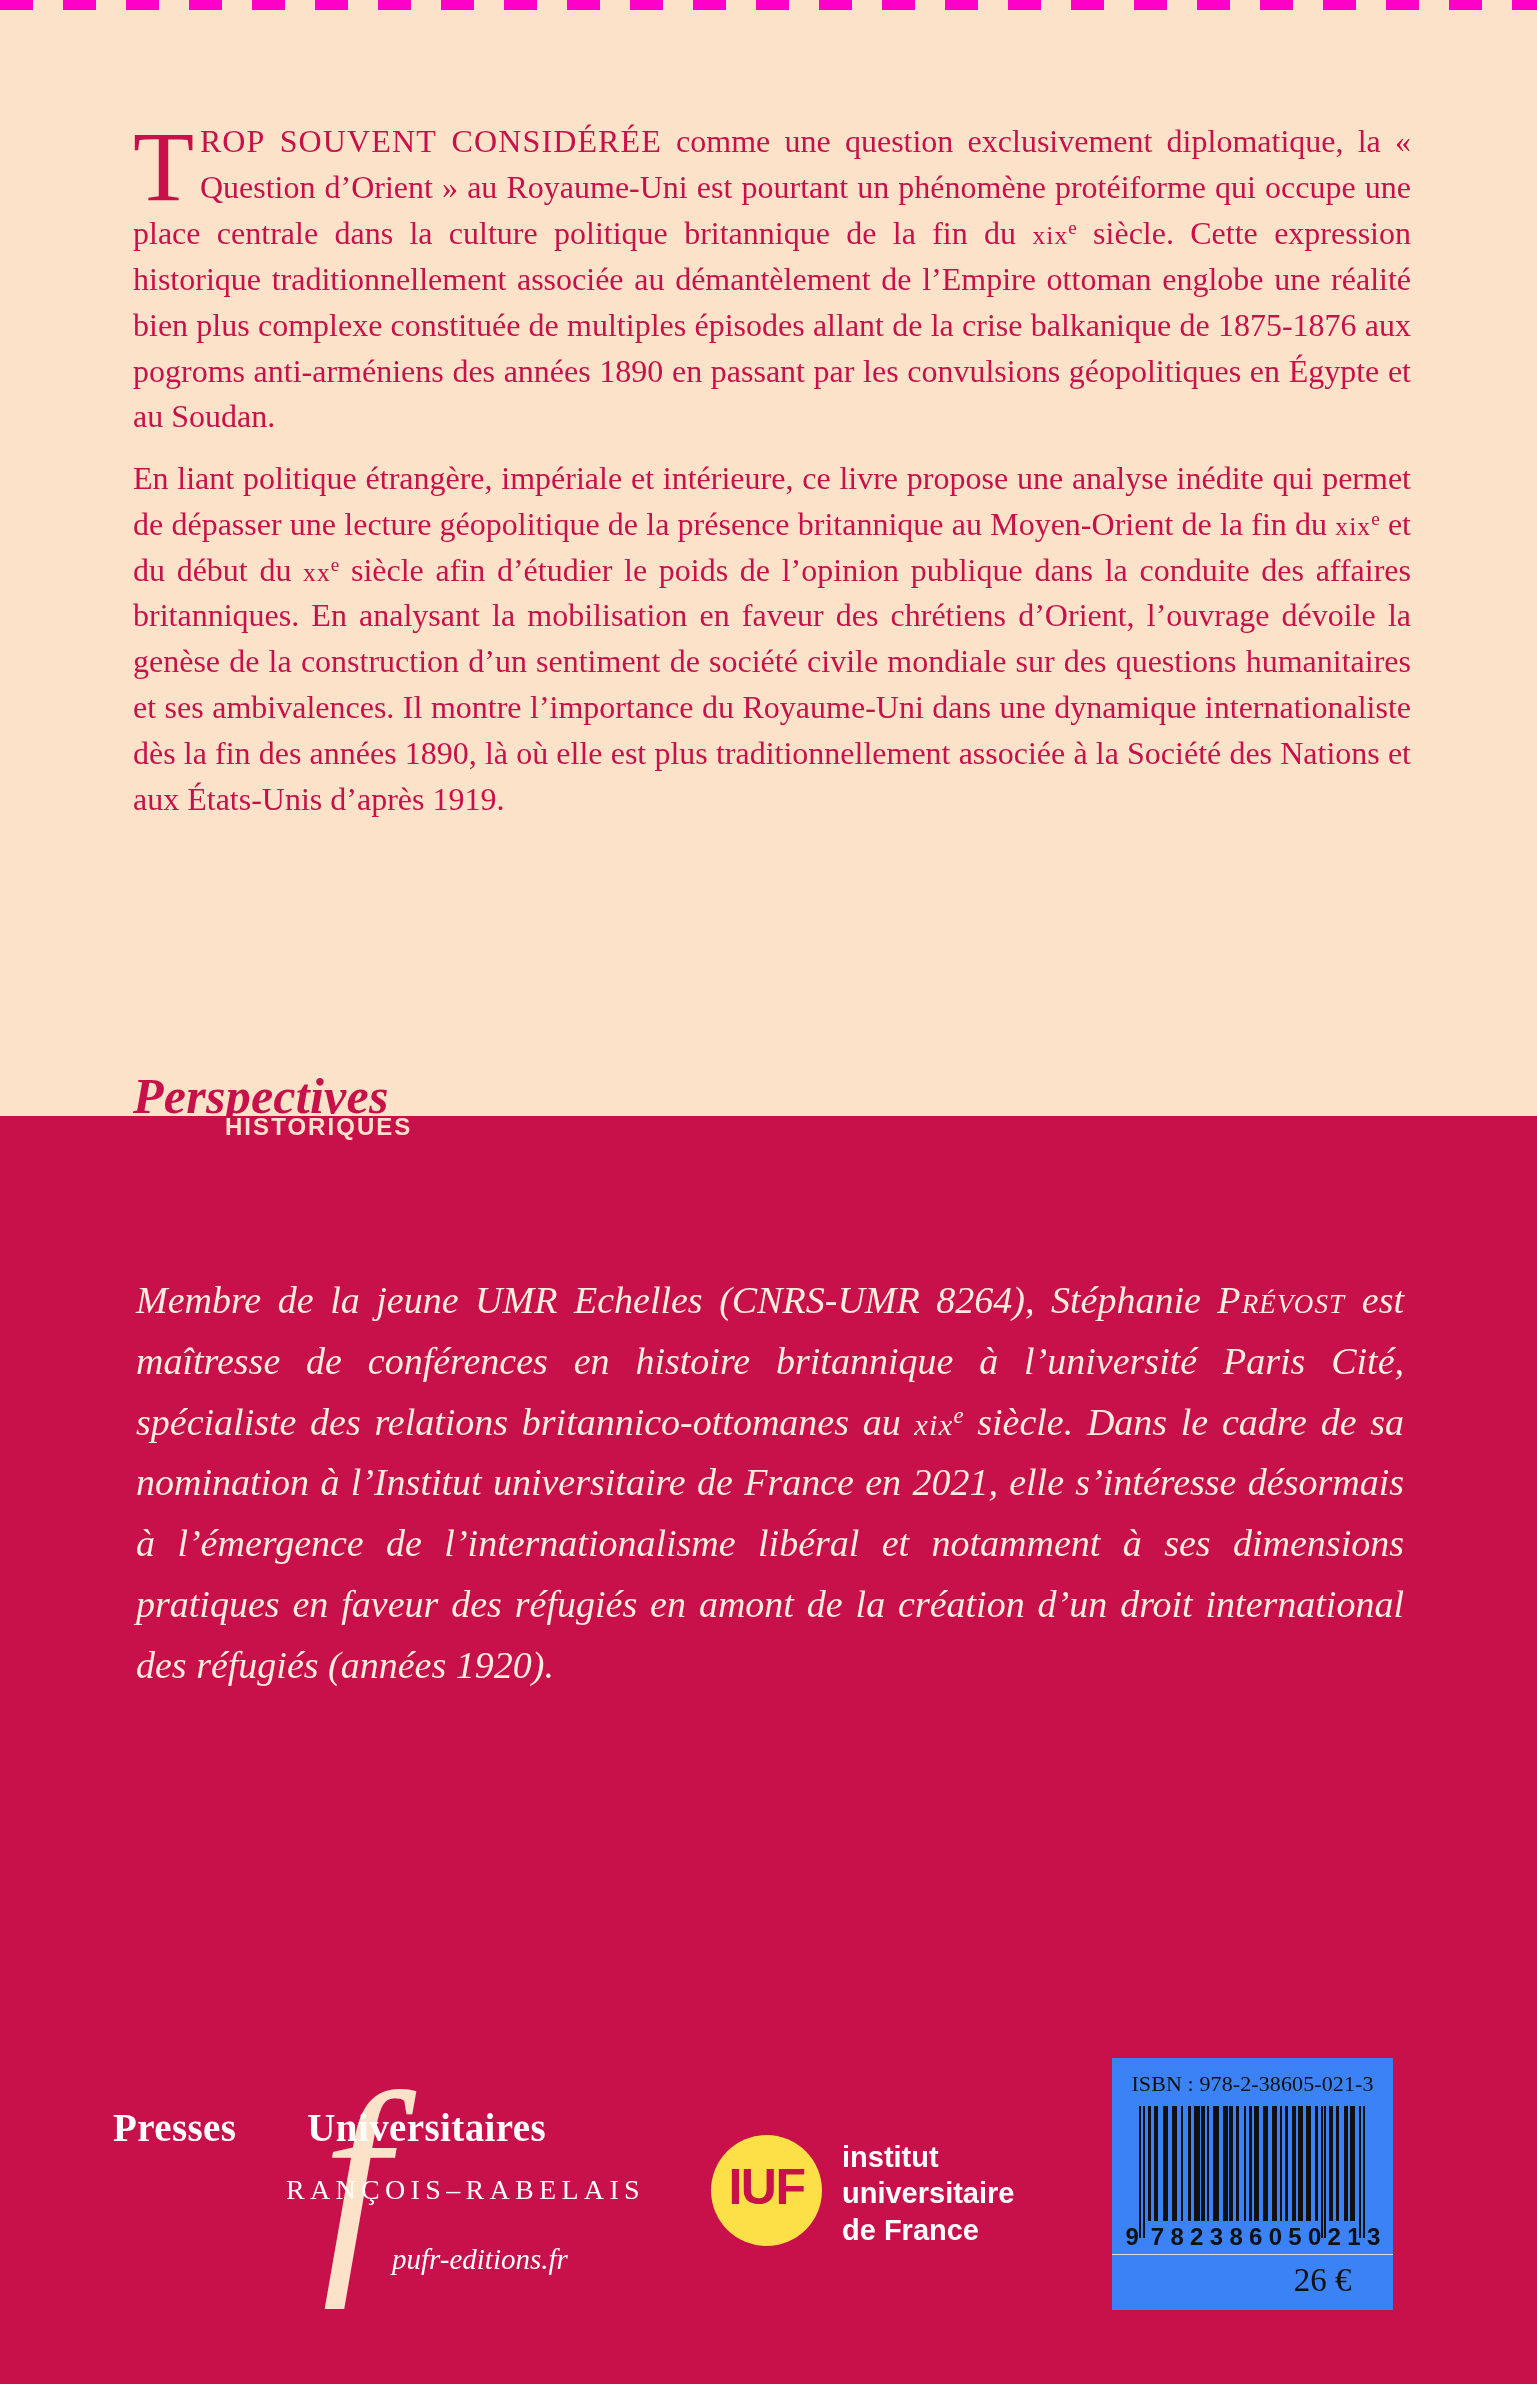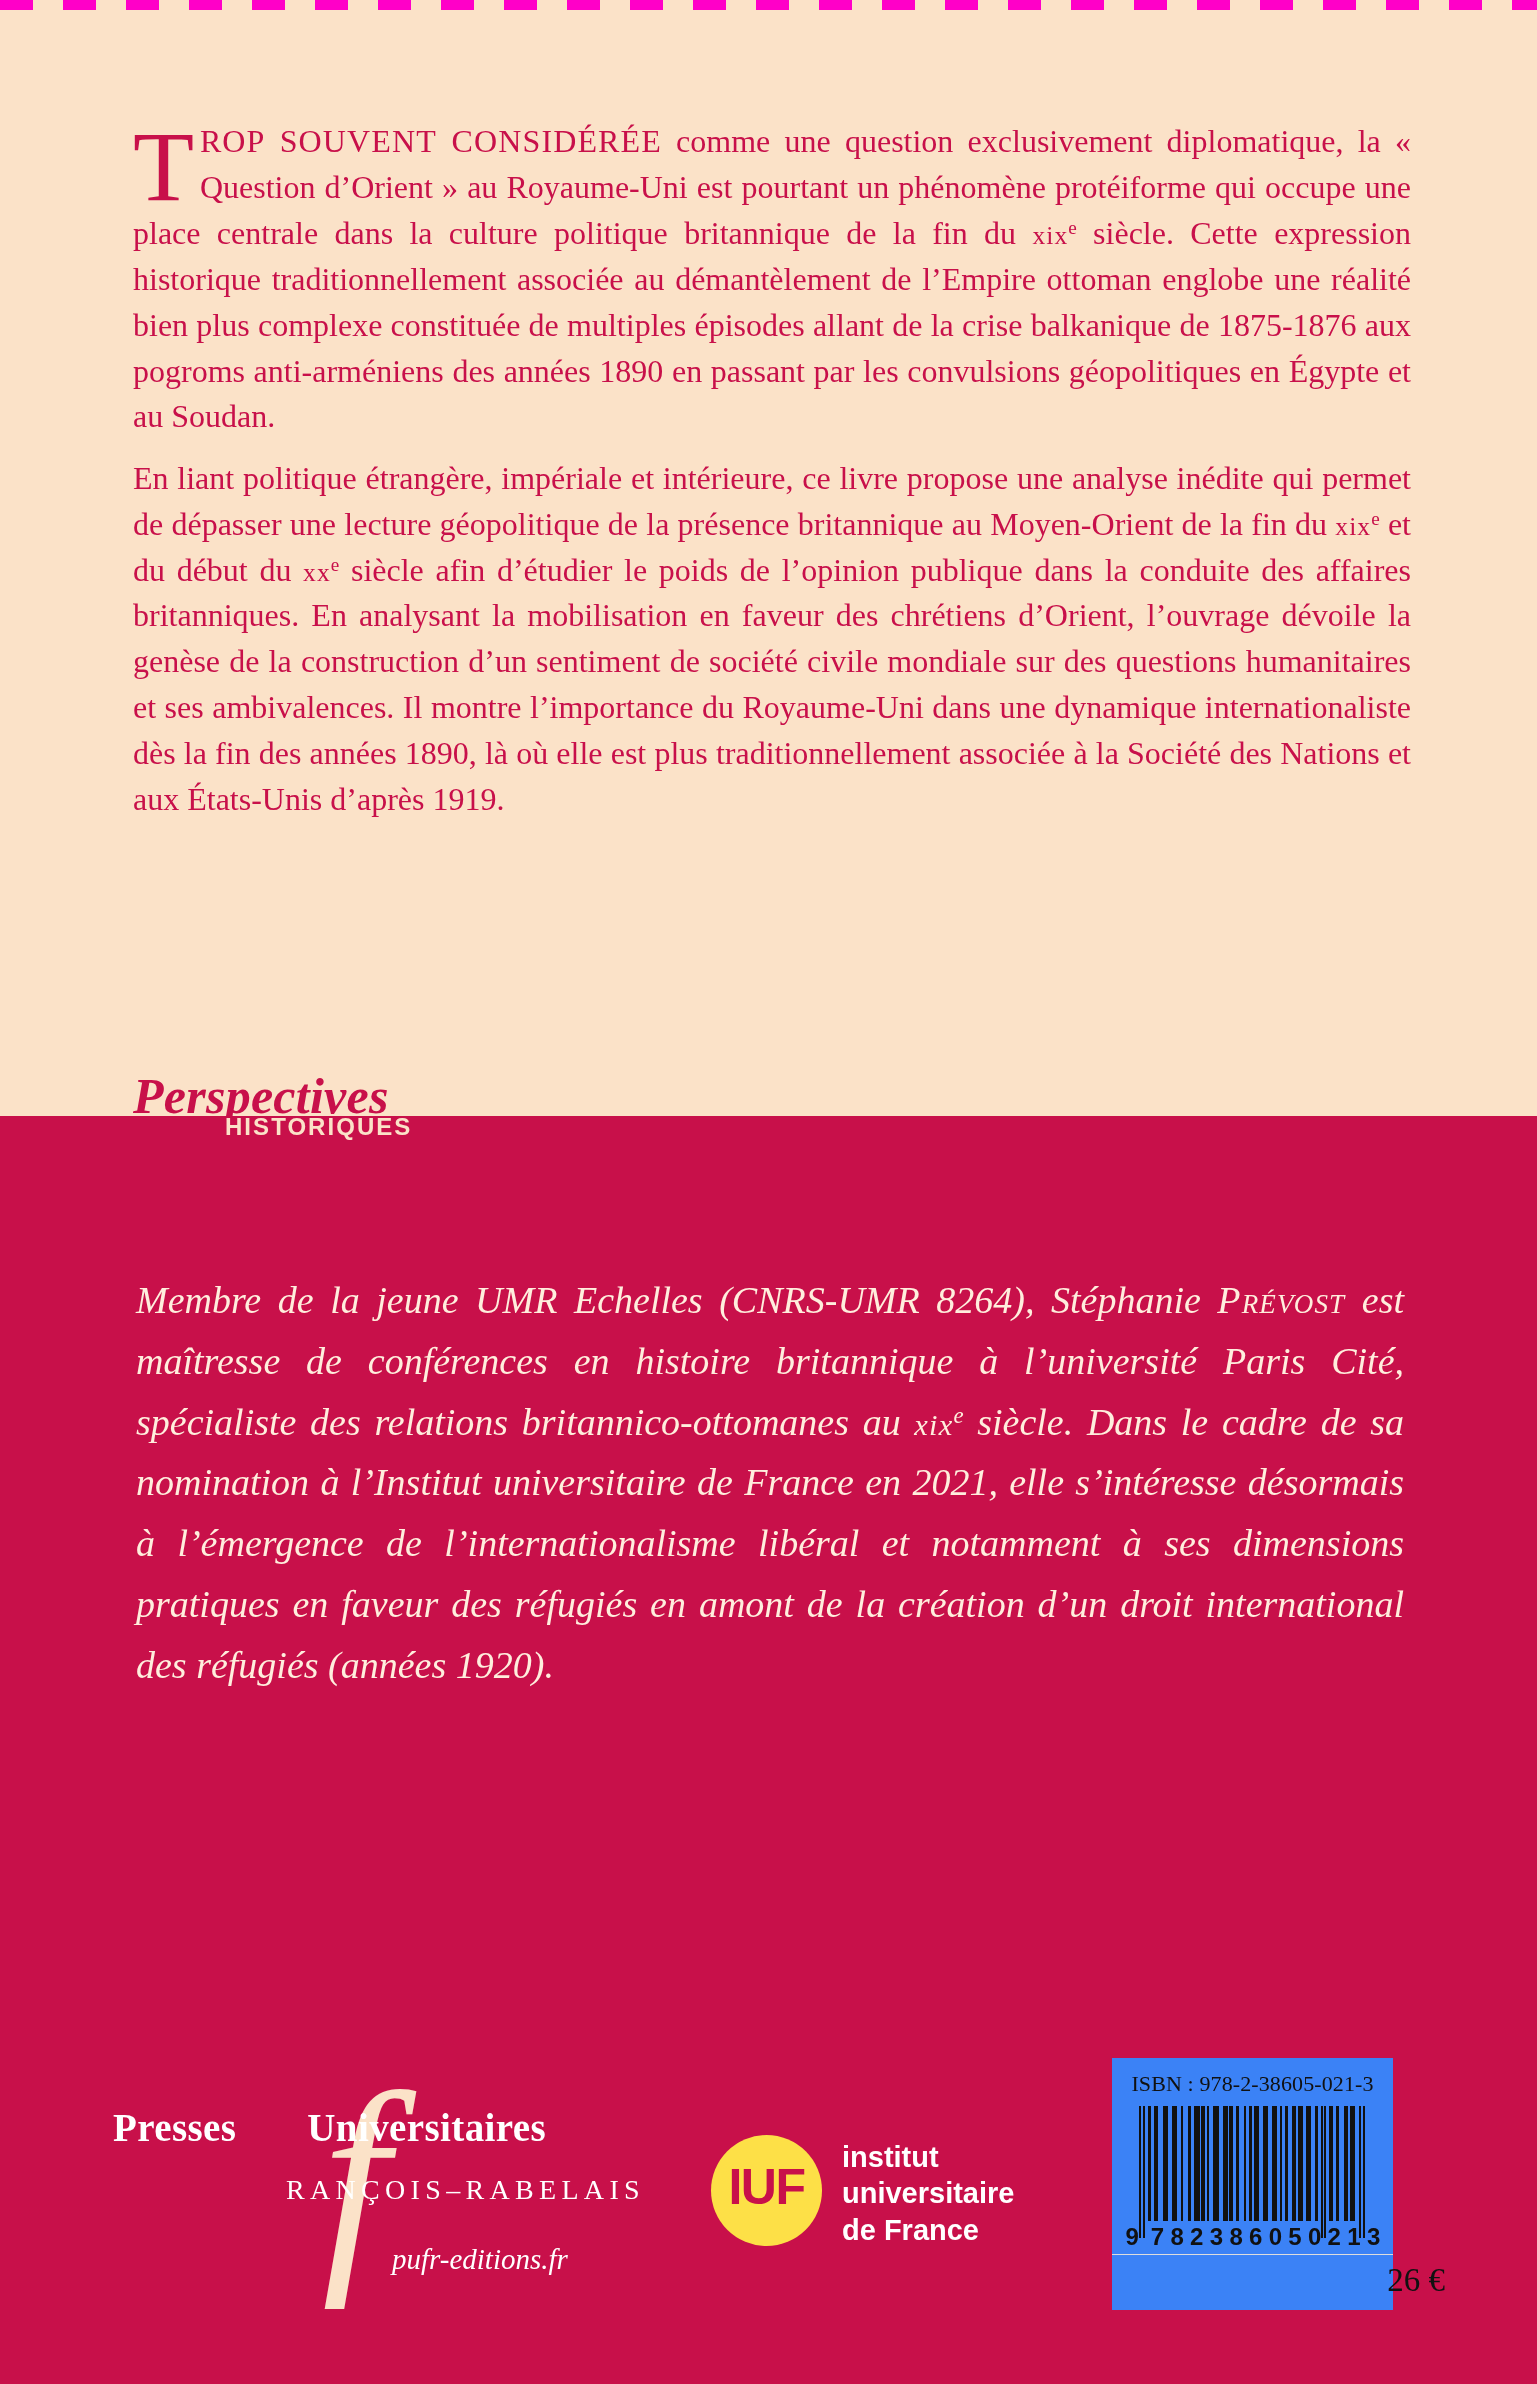--- a/index.html
+++ b/index.html
@@ -277,24 +277,25 @@
     position: absolute;
     left: 0; top: 196px;
     width: 281px;
     height: 1px;
     background: #dddddd;
   }
   .isbn-block .price {
     position: absolute;
     left: 0; top: 204px;
     width: 333px;
-    text-align: right;
+    text-align: center;
     font-family: "Liberation Serif", "DejaVu Serif", serif;
     font-size: 33px;
     color: #111111;
+    padding-left: 44px;
   }
 </style>
 </head>
 <body>
 
 <div id="cover">
 
   <div class="crop-marks"></div>
 
   <div class="cream-panel"></div>

